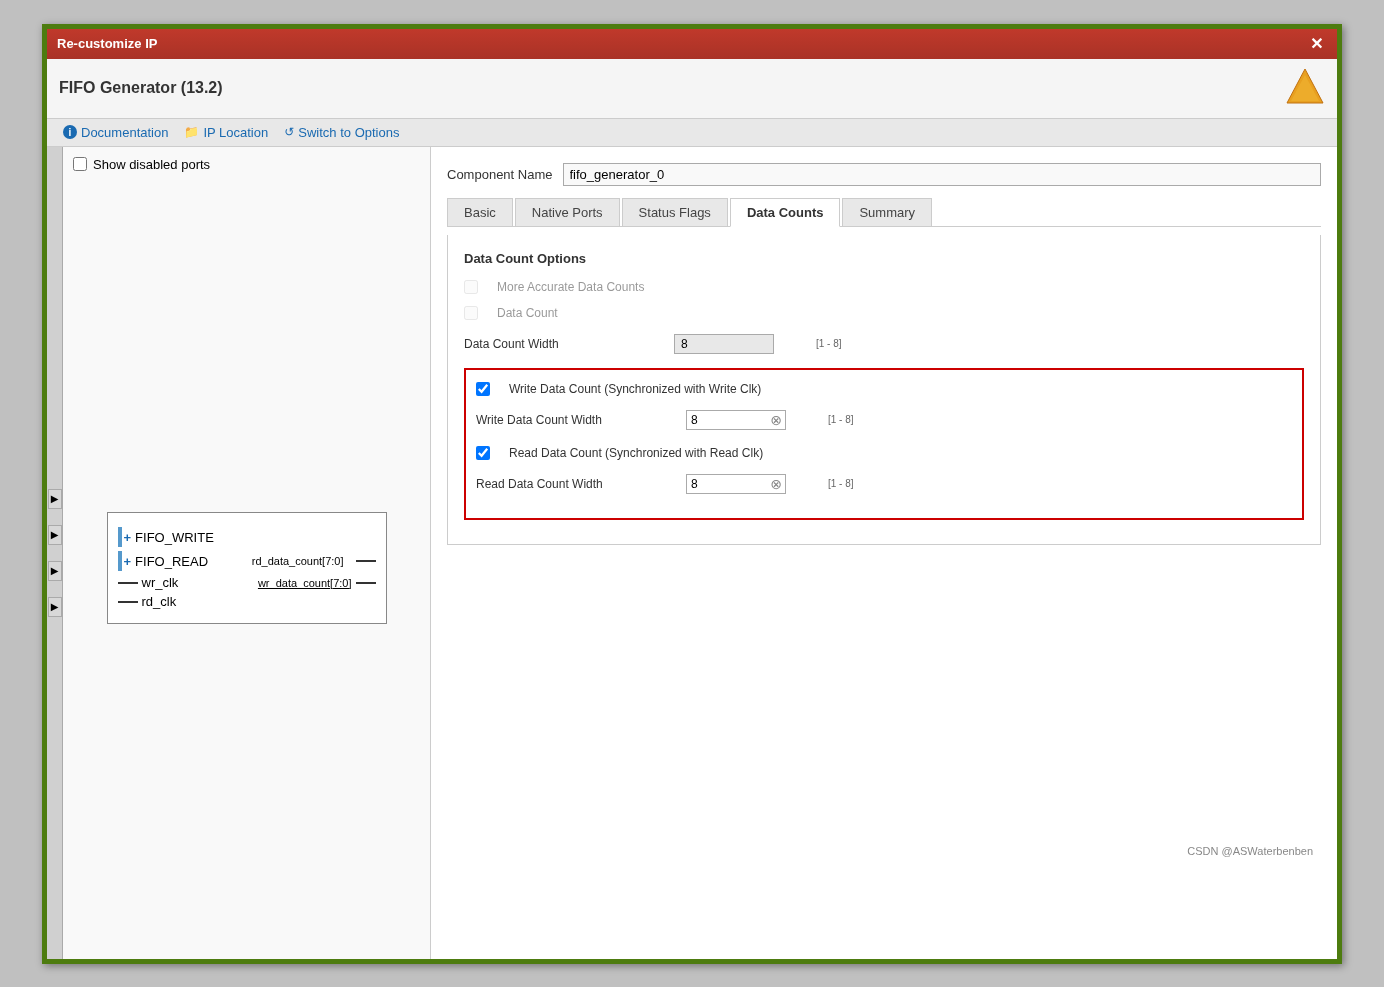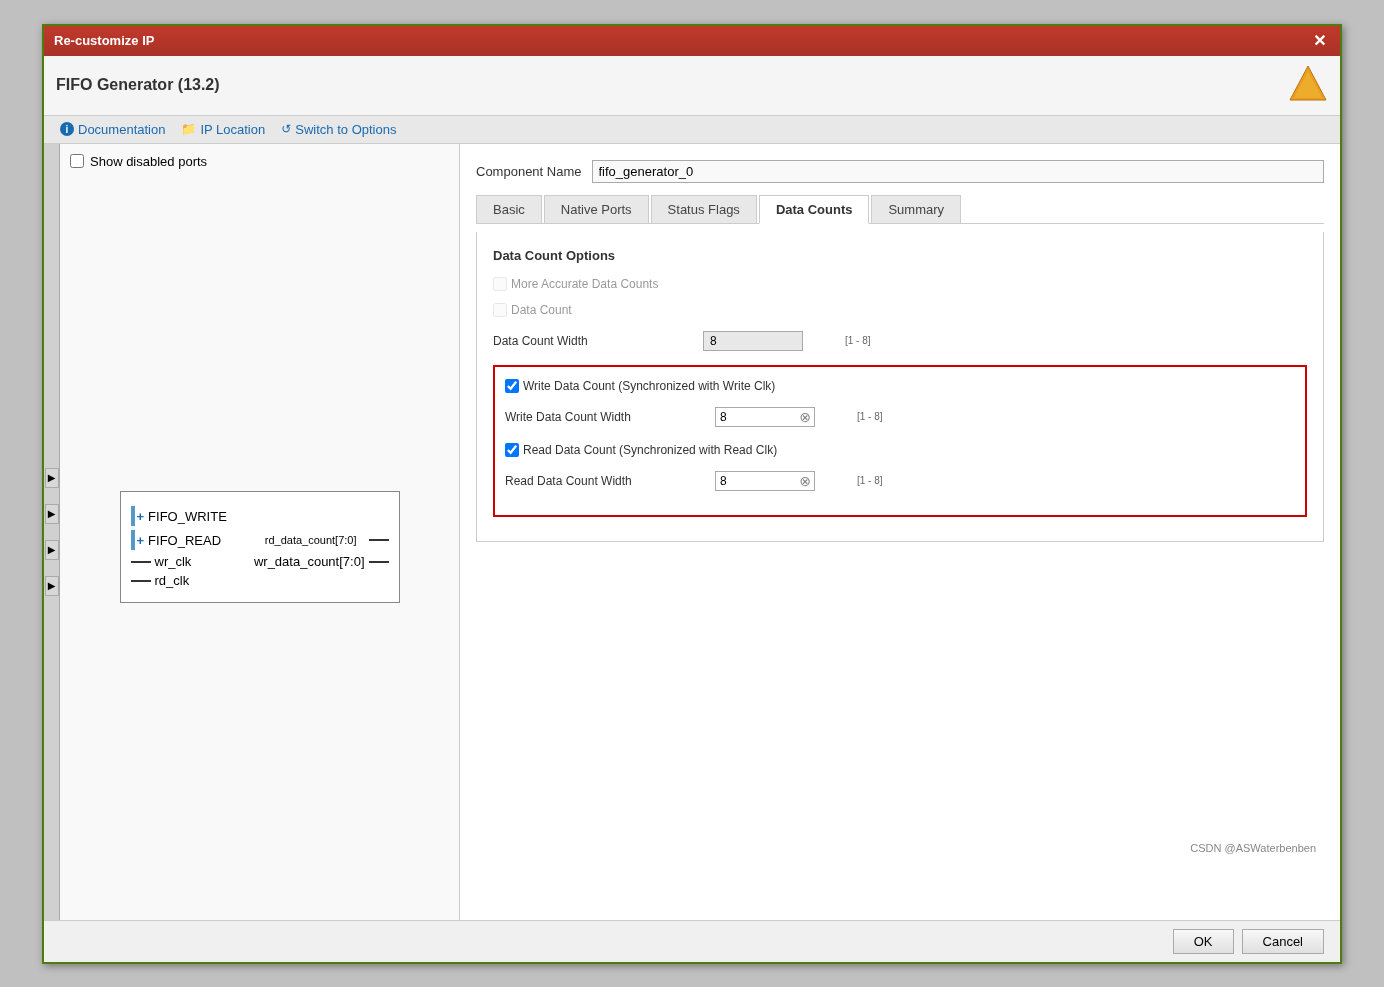--- a/index.html
+++ b/index.html
@@ -1,33 +1,33 @@
 <!DOCTYPE html>
 <html><head>
   <meta charset="utf-8">
   <style>
     * { box-sizing: border-box; margin: 0; padding: 0; font-family: 'Segoe UI', Arial, sans-serif; font-size: 13px; }
 
     body { background: #c0c0c0; display: flex; justify-content: center; align-items: center; height: 987px; width: 1384px; overflow: hidden; }
 
-    .window { width: 1300px; height: 940px; background: #14532d; border: 2px solid #4d7c0f; box-shadow: 2px 2px 8px rgba(0,0,0,0.4); display: flex; flex-direction: column; }
+    .window { width: 1300px; height: 940px; background: #14532d; border: 5px solid #4d7c0f; box-shadow: 2px 2px 8px rgba(0,0,0,0.4); display: flex; flex-direction: column; }
 
     .titlebar { background: linear-gradient(to bottom, #c0392b, #a93226); height: 30px; display: flex; align-items: center; padding: 0 10px; color: white; font-size: 13px; font-weight: bold; flex-shrink: 0; }
     .titlebar-title { flex: 1; }
     .titlebar-close { width: 20px; height: 20px; cursor: pointer; display: flex; align-items: center; justify-content: center; color: white; font-size: 16px; }
 
     .header { background: #f5f5f5; border-bottom: 1px solid #ccc; padding: 8px 12px; display: flex; align-items: center; gap: 16px; flex-shrink: 0; }
     .header-title { font-size: 16px; font-weight: bold; color: #333; flex: 1; }
 
     .toolbar { background: #e8e8e8; border-bottom: 1px solid #ccc; padding: 6px 16px; display: flex; align-items: center; gap: 16px; flex-shrink: 0; }
     .toolbar-btn { display: flex; align-items: center; gap: 4px; color: #1a6ab1; cursor: pointer; text-decoration: none; font-size: 12px; }
 
     .content { display: flex; flex: 1; overflow: hidden; }
 
-    .left-panel { width: 400px; background: #f9f9f9; border-right: 1px solid #ccc; padding: 10px; flex-shrink: 0; display: flex; flex-direction: column; }
+    .left-panel { width: 368px; background: #f9f9f9; border-right: 1px solid #ccc; padding: 10px; flex-shrink: 0; display: flex; flex-direction: column; }
 
     .show-ports { display: flex; align-items: center; gap: 6px; margin-bottom: 16px; }
     .show-ports input[type=checkbox] { width: 14px; height: 14px; }
 
     .diagram-area { flex: 1; display: flex; align-items: center; justify-content: center; }
     .fifo-diagram { border: 1px solid #888; background: white; padding: 10px; width: 280px; }
     .fifo-row { display: flex; align-items: center; margin: 4px 0; font-size: 12px; }
     .fifo-plus { color: #1a6ab1; margin-right: 4px; font-weight: bold; }
 
     .right-panel { flex: 1; background: white; padding: 16px; overflow-y: auto; }
@@ -37,21 +37,21 @@
     .component-name-input { flex: 1; border: 1px solid #aaa; padding: 3px 6px; font-size: 13px; background: #f9f9f9; }
 
     .tabs { display: flex; border-bottom: 1px solid #ccc; margin-bottom: 8px; }
     .tab { padding: 6px 16px; border: 1px solid #ccc; border-bottom: none; background: #e8e8e8; cursor: pointer; margin-right: 2px; font-size: 12px; color: #444; }
     .tab.active { background: white; color: #333; font-weight: bold; border-bottom: 1px solid white; margin-bottom: -1px; z-index: 1; }
 
     .tab-content { border: 1px solid #ccc; border-top: none; padding: 16px; background: white; }
 
     .section-title { font-weight: bold; font-size: 13px; color: #333; margin-bottom: 12px; }
 
-    .option-row { display: flex; align-items: center; gap: 4px; margin-bottom: 8px; padding: 2px 0; }
+    .option-row { display: flex; align-items: center; gap: 19px; margin-bottom: 8px; padding: 2px 0; }
     .option-row.disabled { opacity: 0.5; }
     .option-row input[type=checkbox] { width: 14px; height: 14px; }
     .option-label { font-size: 12px; color: #333; }
 
     .field-row { display: flex; align-items: center; gap: 10px; margin-bottom: 10px; padding: 4px 0; }
     .field-label { width: 200px; font-size: 12px; color: #333; }
     .field-input { width: 100px; border: 1px solid #aaa; padding: 2px 6px; font-size: 12px; background: #f5f5f5; }
     .field-range { font-size: 10px; color: #666; margin-left: 32px; }
 
     .field-input-with-clear { display: flex; align-items: center; border: 1px solid #aaa; background: white; }
@@ -137,21 +137,21 @@
               <div style="width:20px;height:2px;background:#333;"></div>
             </div>
           </div>
 
           <div class="fifo-row" style="justify-content: space-between;">
             <div style="display:flex;align-items:center;gap:4px;">
               <div style="width:20px;height:2px;background:#333;"></div>
               <span>wr_clk</span>
             </div>
             <div style="display:flex;align-items:center;gap:4px;">
-              <span style="font-size:13px;">wr_data_count[7:0]</span>
+              <span style="font-size:11px;text-decoration:underline;">wr_data_count[7:0]</span>
               <div style="width:20px;height:2px;background:#333;"></div>
             </div>
           </div>
 
           <div class="fifo-row">
             <div style="width:20px;height:2px;background:#333;"></div>
             <span style="margin-left:4px;">rd_clk</span>
           </div>
         </div>
       </div>
@@ -234,18 +234,14 @@
         </div>
 
       </div>
 
       <div class="watermark" style="margin-top: auto; padding-top: 300px;">CSDN @ASWaterbenben</div>
 
     </div>
 
   </div>
 
-  <div class="footer">
-    <button class="btn">OK</button>
-    <button class="btn">Cancel</button>
-  </div>
 
 </div>
 
 </body></html>

